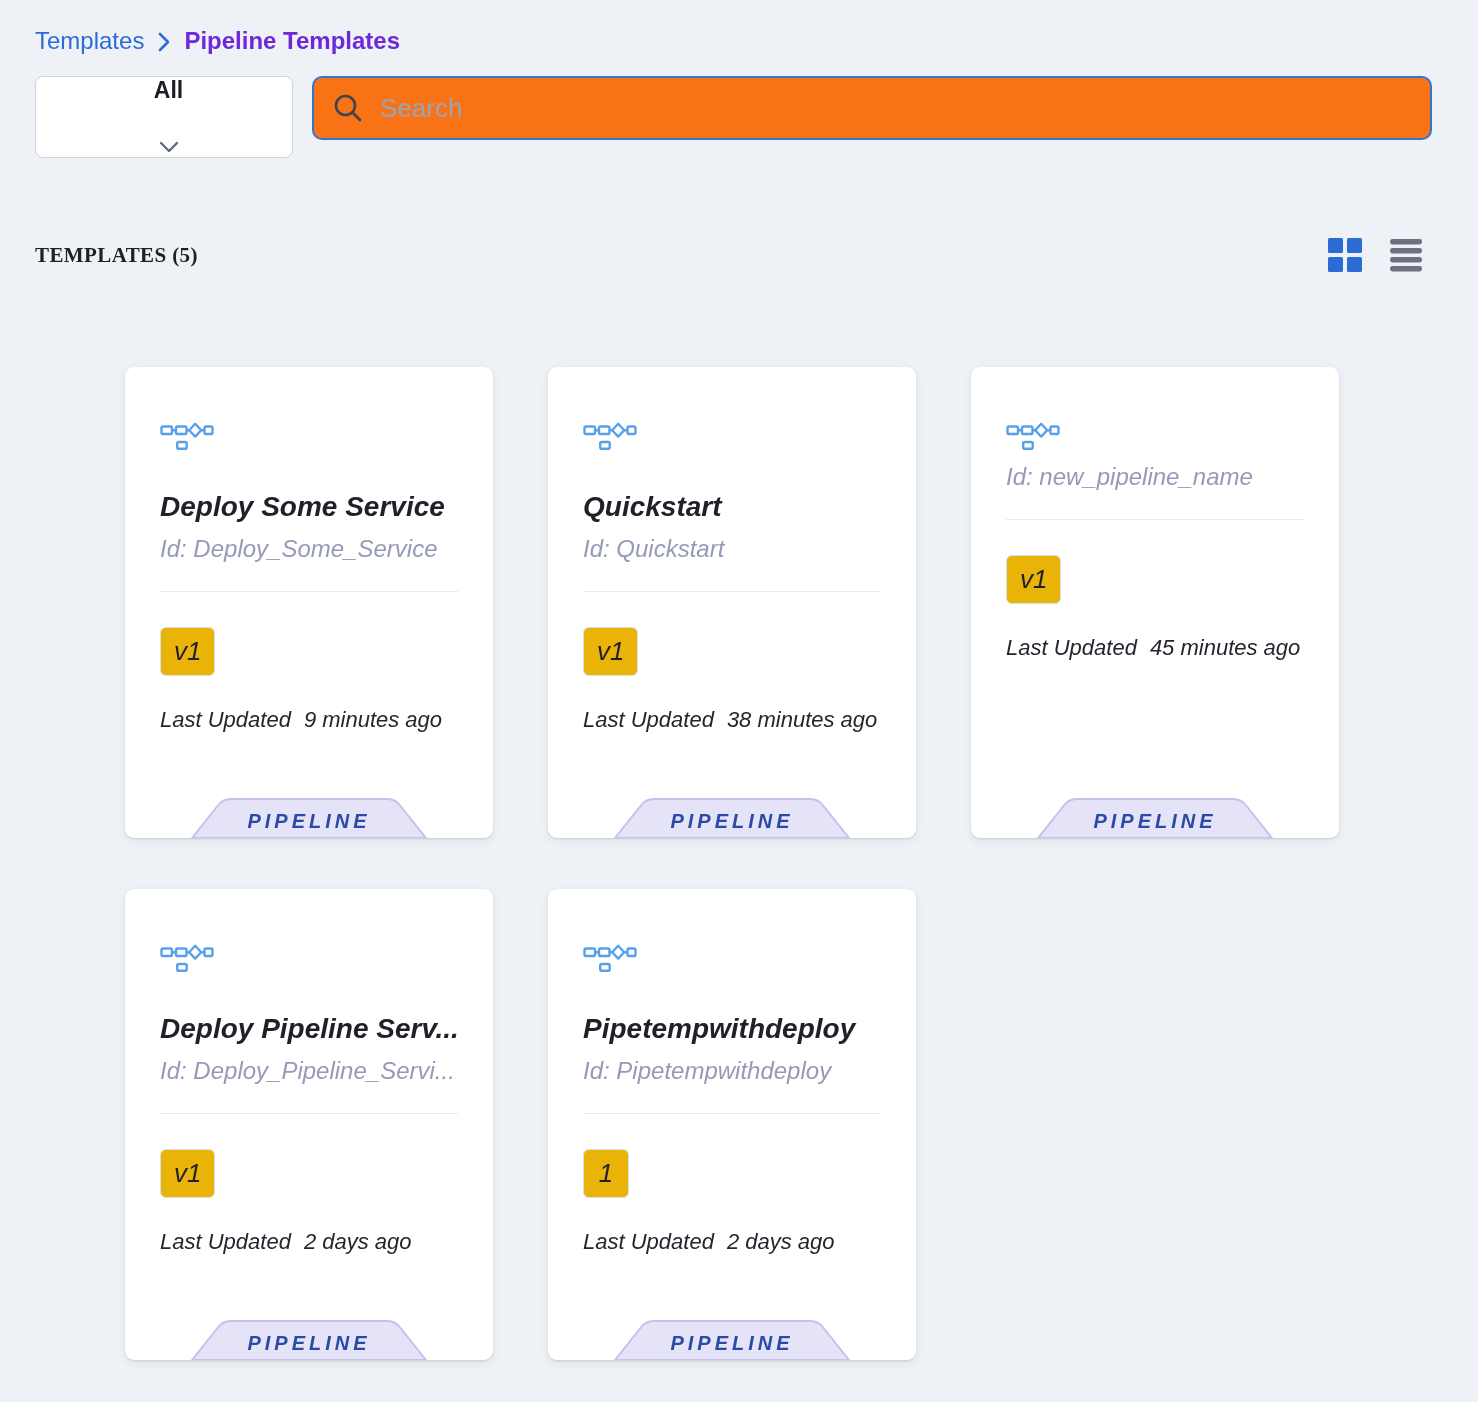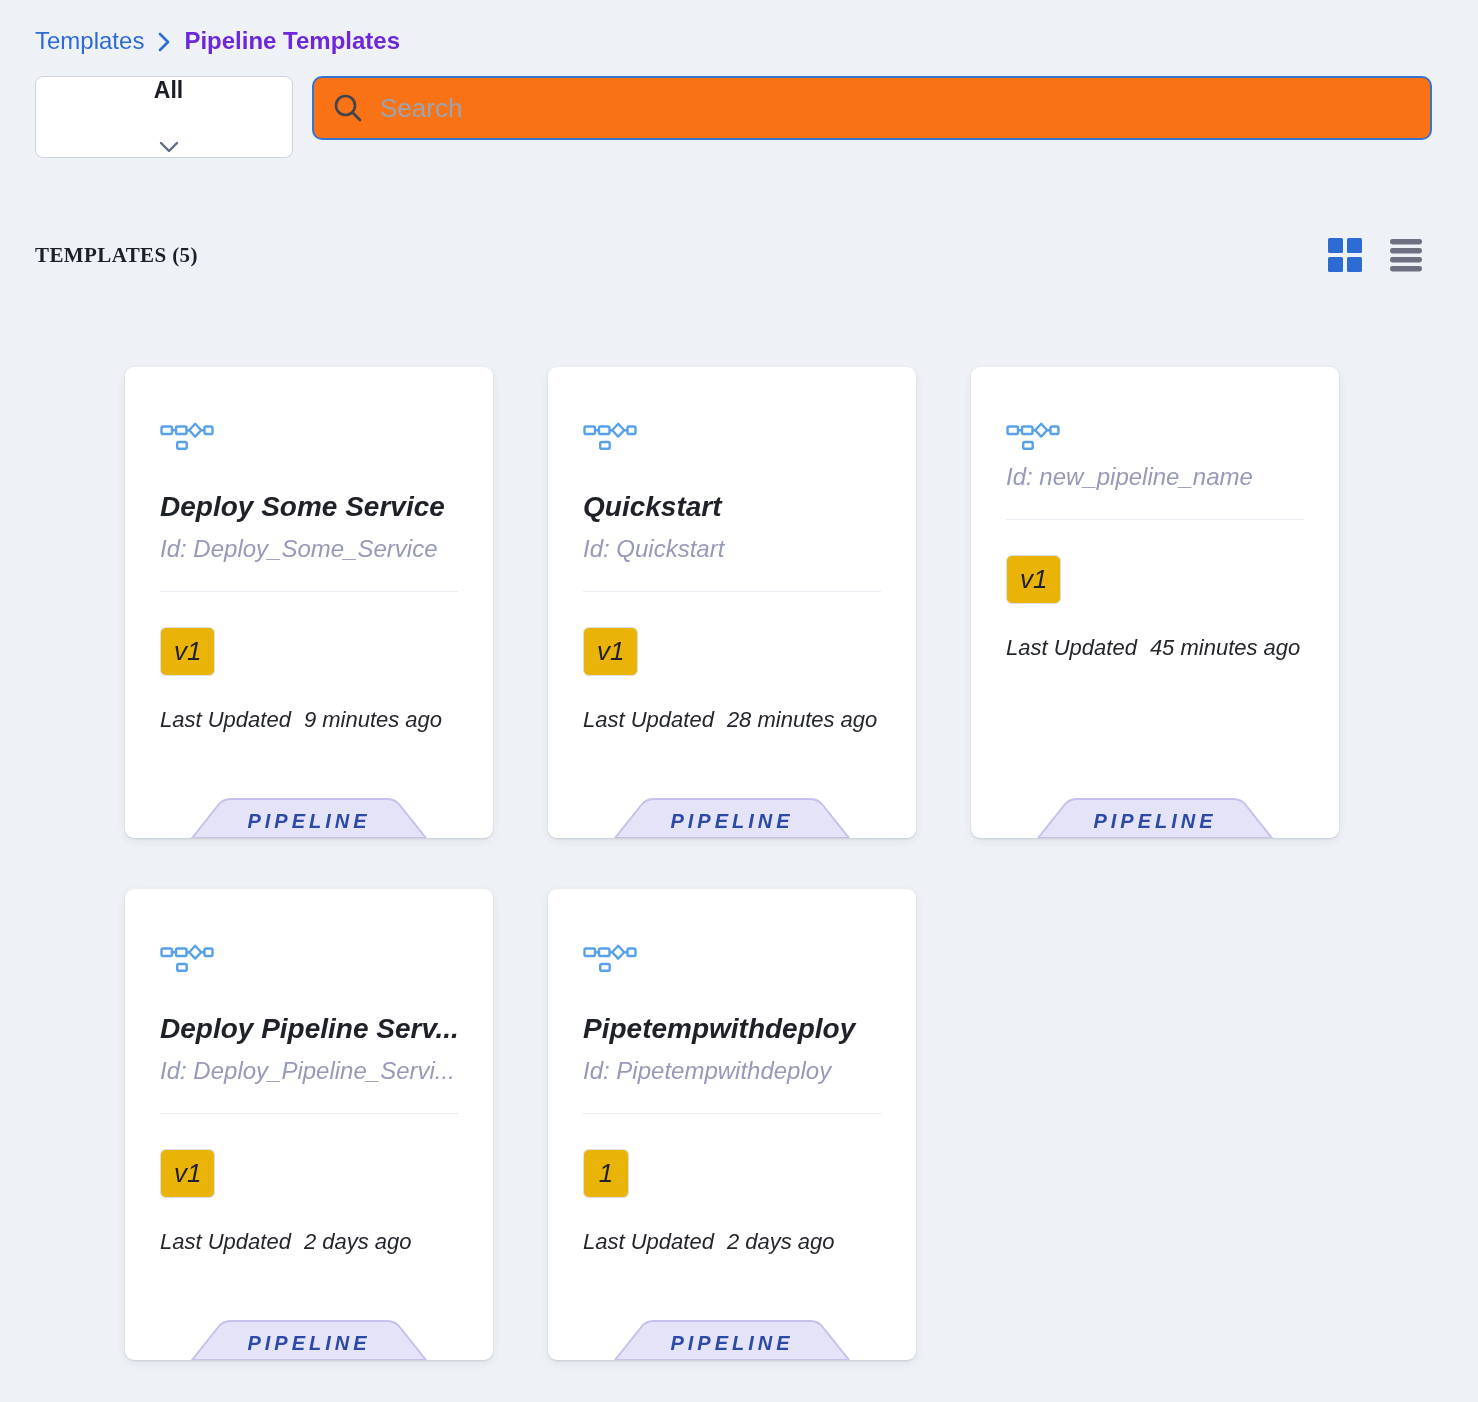--- a/index.html
+++ b/index.html
@@ -192,21 +192,21 @@
         <rect x="44.5" y="7.5" width="8" height="7.5" rx="1.6"></rect>
         <rect x="17.2" y="23" width="9.5" height="6.8" rx="1.6"></rect>
       </svg>
     </div>
     <h3 class="card-title">Quickstart</h3>
     <div class="card-id">Id: Quickstart</div>
     <div class="card-divider"></div>
     <span class="version-chip">v1</span>
     <div class="updated-row">
       <span>Last Updated</span>
-      <span>28 minutes ago</span>
+      <span>38 minutes ago</span>
     </div>
     <div class="type-badge">
       <svg width="236" height="40" viewBox="0 0 236 40">
         <path d="M1,40 L26.5,8 Q31.5,1 39.5,1 L196.5,1 Q204.5,1 209.5,8 L235,40 Z" fill="#e5e3f8" stroke="#c5c1ec" stroke-width="2"></path>
       </svg>
       <span class="type-badge-label">PIPELINE</span>
     </div>
   </article>
 
   <article class="card">

